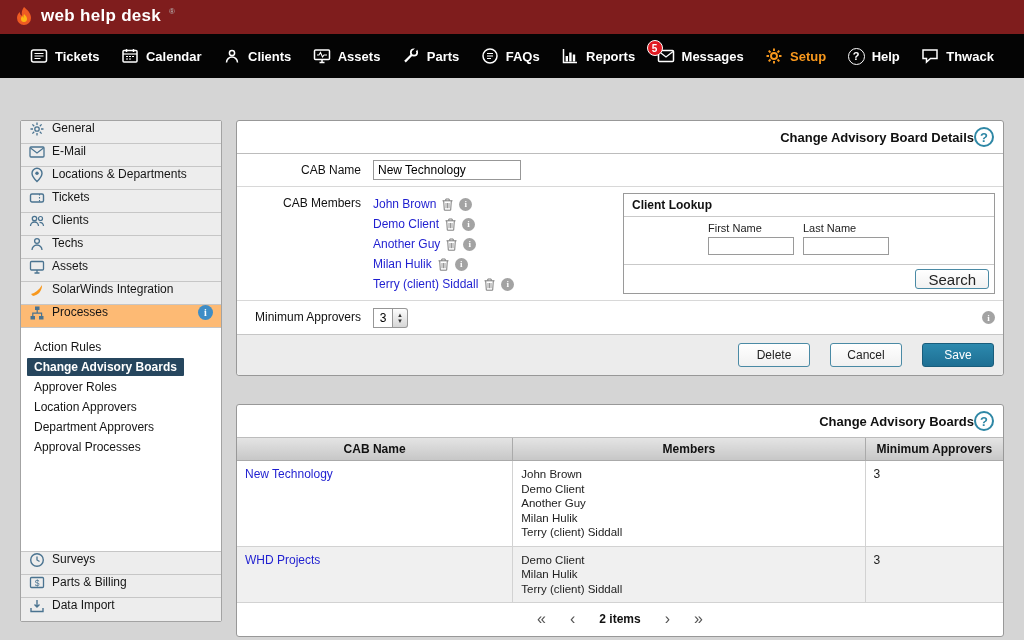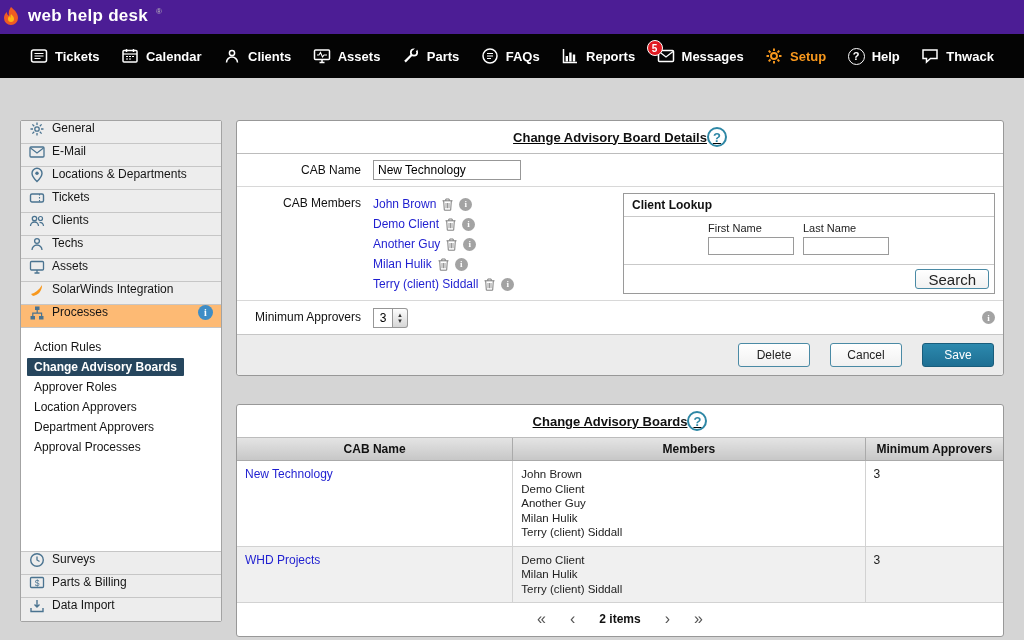--- a/index.html
+++ b/index.html
@@ -6,21 +6,21 @@
   html, body { width: 1024px; height: 640px; }
   body {
     background: #d5d5d5;
     font-family: "Liberation Sans", sans-serif;
     position: relative;
     overflow: hidden;
   }
   
   #topbar {
     position: absolute; left: 0; top: 0; width: 1024px; height: 34px;
-    background: #4c1d95; display: flex; align-items: center; 
+    background: #7f1d1d; display: flex; align-items: center; padding-left: 13px;
   }
   .logo-wrap { display: flex; align-items: flex-start; gap: 6px; }
   .logo-text { color: #fff; font-size: 17px; font-weight: bold; letter-spacing: .3px; }
   .logo-mark { color: #bdbdbd; font-size: 8px; position: relative; top: 1px; margin-left: 2px; }
   
   #navbar {
     position: absolute; left: 0; top: 34px; width: 1024px; height: 44px;
     background: #040404; display: flex; align-items: center;
     justify-content: space-between; padding: 0 30px;
   }
@@ -59,22 +59,22 @@
     display: block; width: fit-content; font-size: 12px; color: #151515;
     padding: 2px 7px; margin: 1px 0 2px 6px; cursor: pointer; border-radius: 1px;
   }
   .sub-item.selected { background: #26465e; color: #fff; font-weight: bold; }
   .side-bottom .side-item:last-child { border-bottom: none; }
   
   .panel { position: absolute; background: #fff; border: 1px solid #989898; border-radius: 3px; }
   #details { left: 236px; top: 120px; width: 768px; }
   #boards  { left: 236px; top: 404px; width: 768px; }
   .phead {
-    display: flex; align-items: center; justify-content: center;
-    padding: 6px 9px; border-bottom: 1px solid #bcbcbc; min-height: 31px; text-decoration: underline;
+    display: flex; align-items: center; justify-content: flex-end;
+    padding: 6px 9px; border-bottom: 1px solid #bcbcbc; min-height: 31px;
   }
   .ptitle { font-size: 13px; font-weight: bold; color: #111; }
   .help-btn {
     width: 20px; height: 20px; border-radius: 50%; border: 2px solid #2e87a5;
     color: #2e87a5; background: #fff; font-weight: bold; font-size: 13px;
     display: flex; align-items: center; justify-content: center; cursor: pointer;
     font-family: "Liberation Sans", sans-serif;
   }
   .frow { display: flex; align-items: flex-start; padding: 6px 8px; }
   .frow + .frow { border-top: 1px solid #d8d8d8; }

